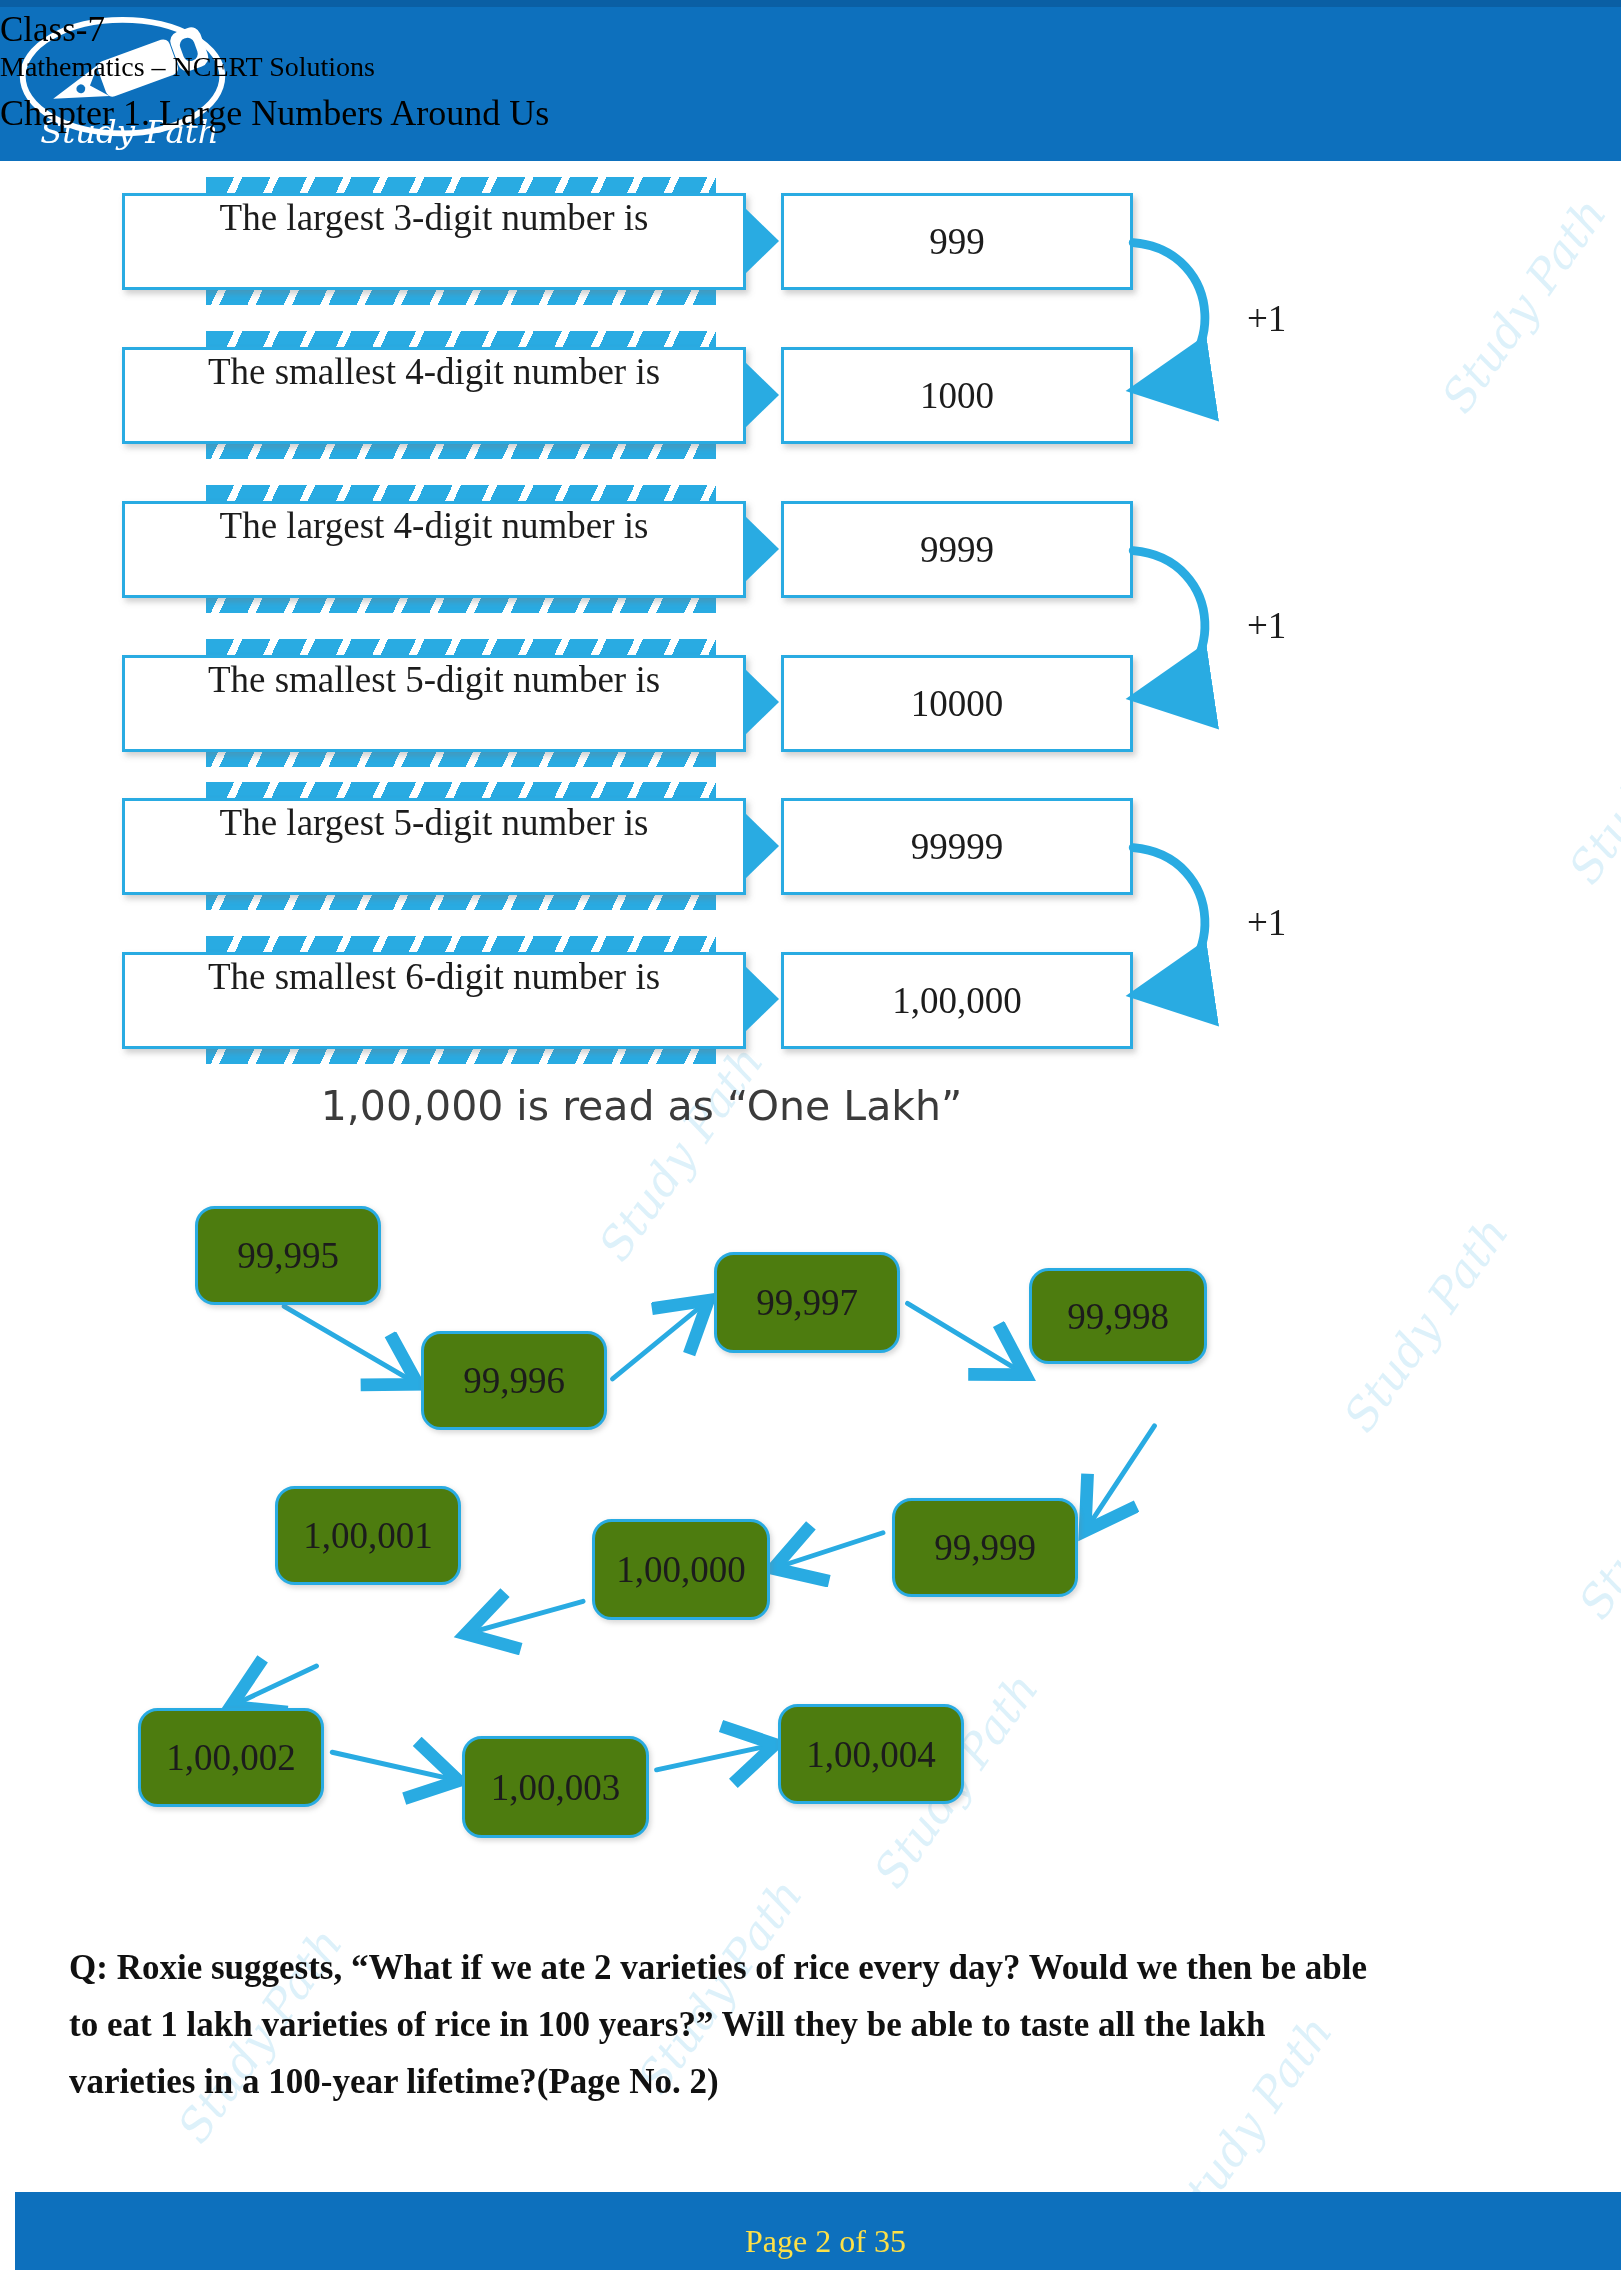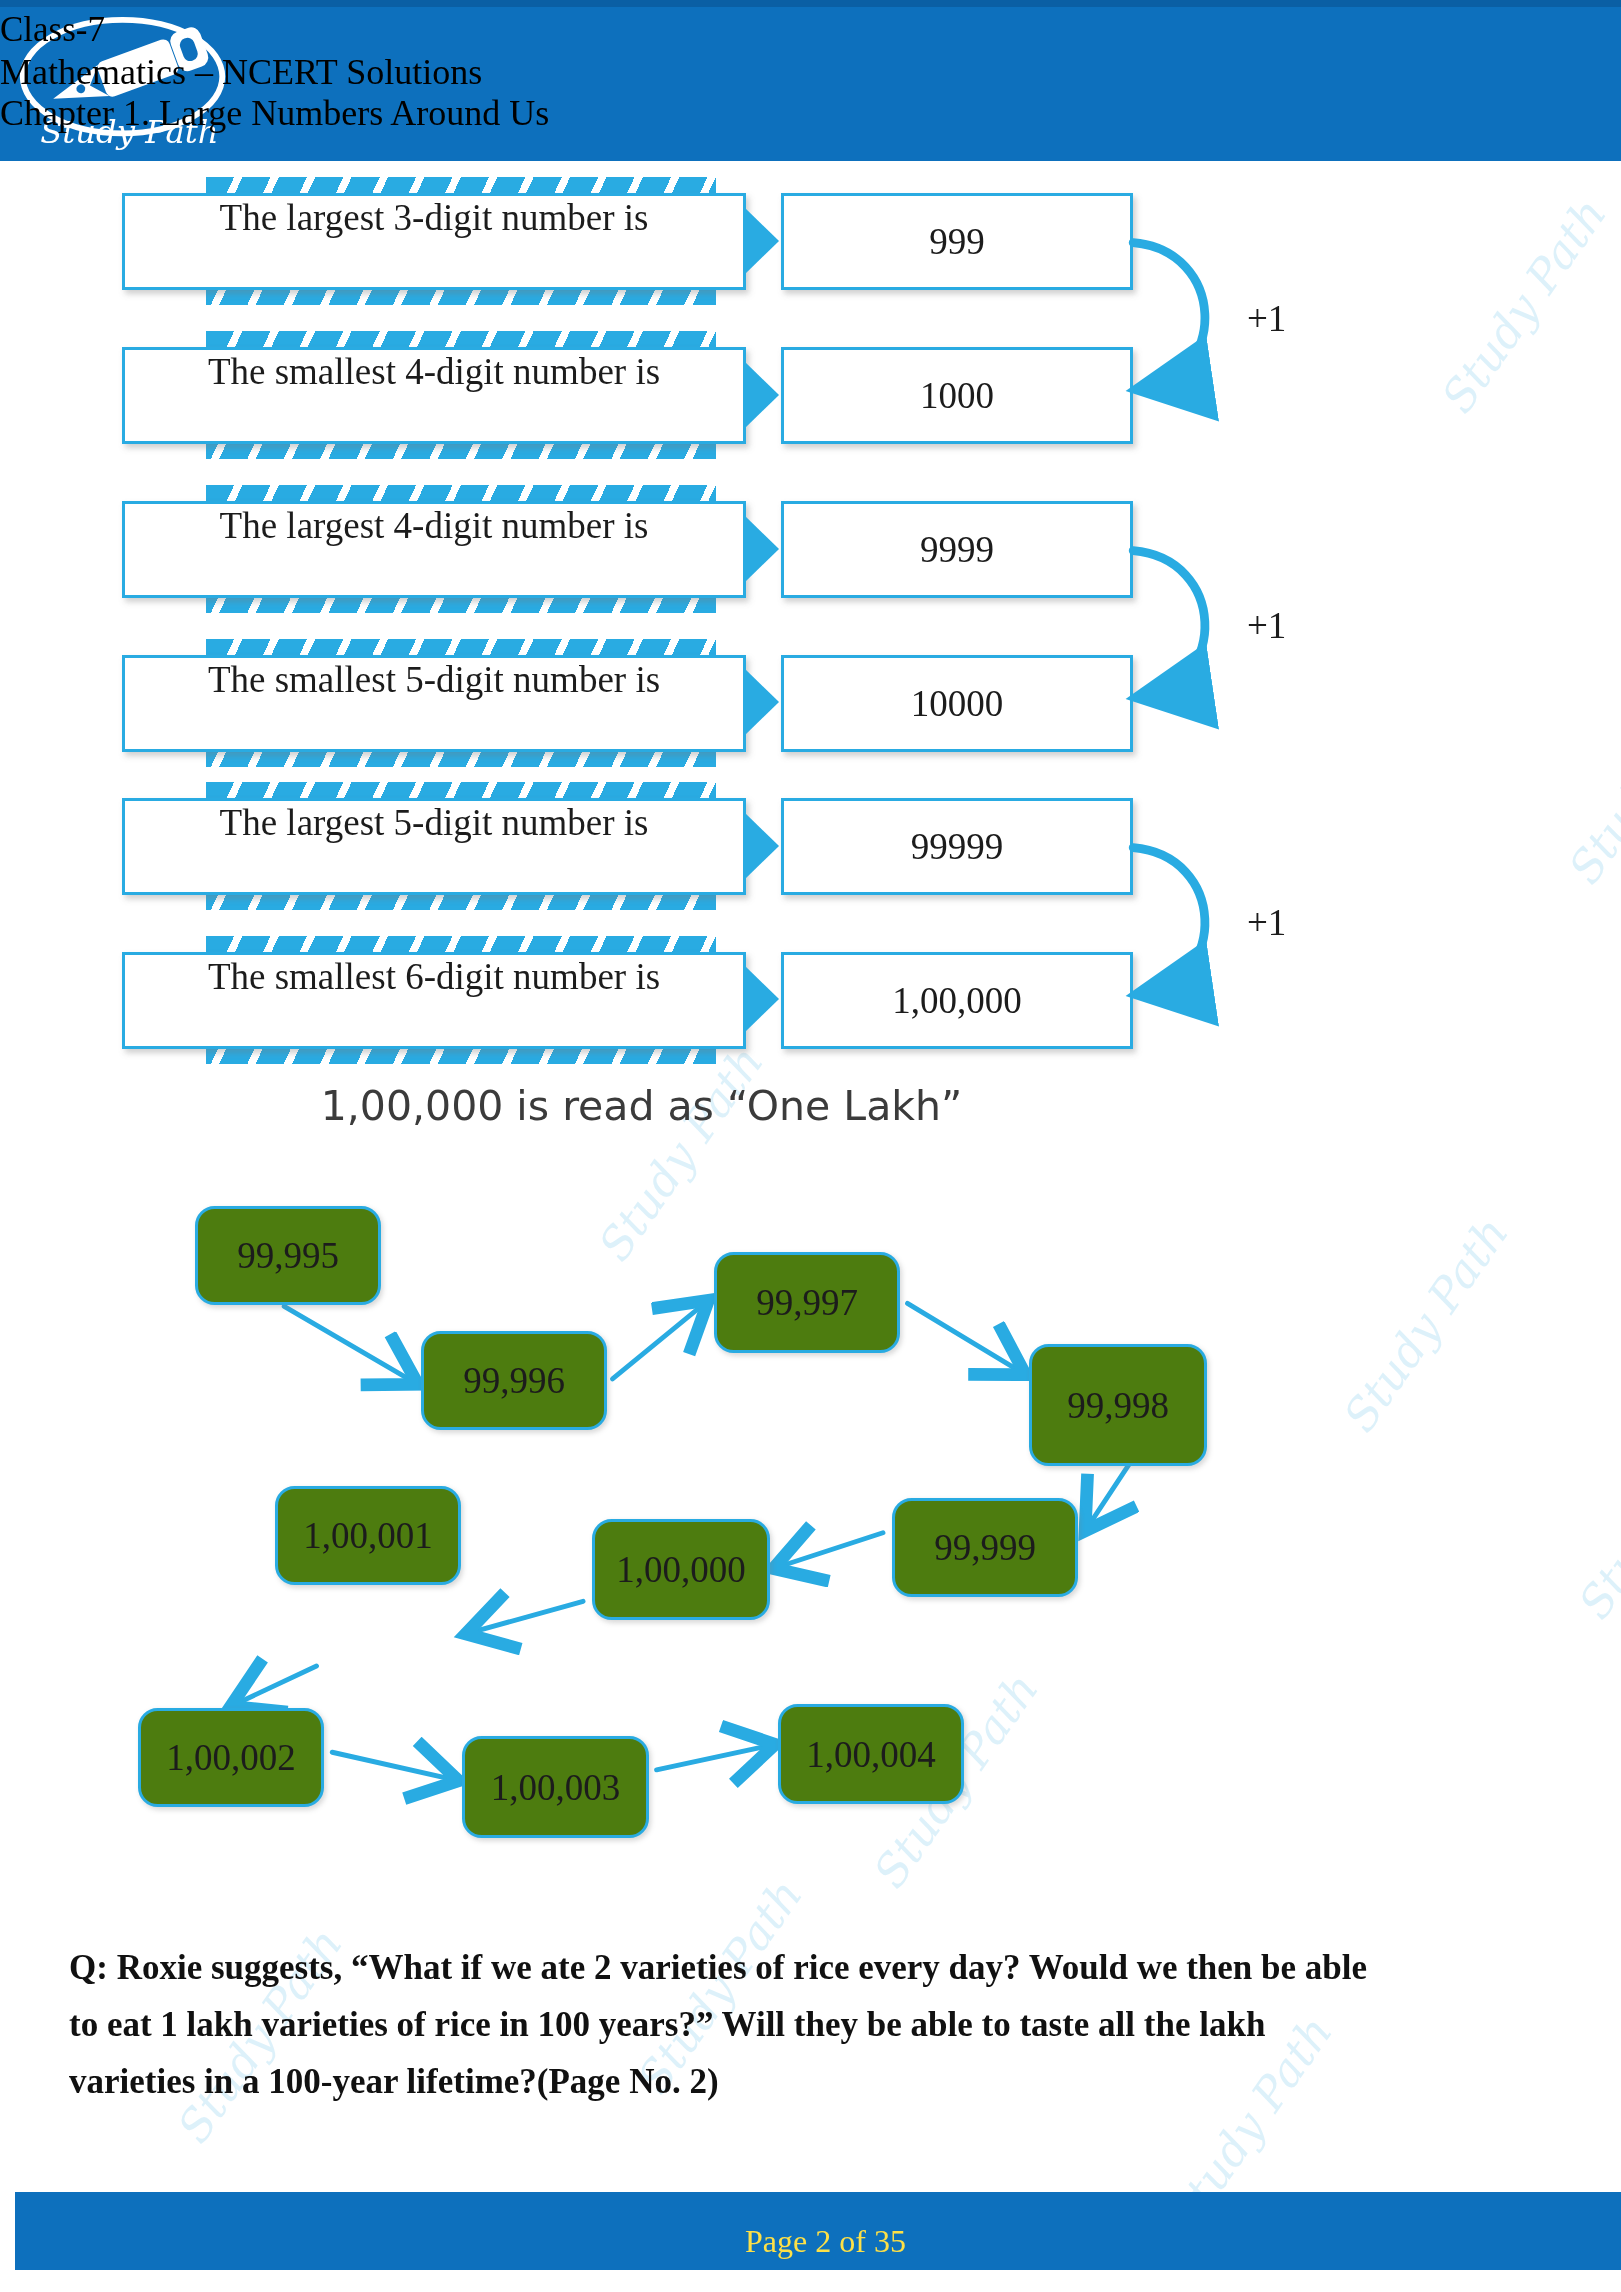--- a/index.html
+++ b/index.html
@@ -5,21 +5,21 @@
   html,body{margin:0;padding:0;background:#888;}
   #page{
     position:relative;width:1621px;height:2293px;margin:0 auto;
     background:#ffffff;overflow:hidden;
     font-family:"Liberation Serif","DejaVu Serif",serif;
   }
   
   .hdr{position:absolute;left:0;top:0;width:1621px;height:161px;background:var(--blue);}
   .hdr-strip{position:absolute;left:0;top:0;width:1621px;height:6.9px;background:var(--blue-dark);}
   .hdr-line1{position:absolute;left:0;right:0;top:9.8px;font-size:35px;}
-  .hdr-line2{position:absolute;left:0;right:0;top:51px;font-size:36px;}
+  .hdr-line2{position:absolute;left:0;right:0;top:51px;font-size:28px;}
   .hdr-line3{position:absolute;left:0;right:0;top:92px;font-size:36px;}
   .logo{position:absolute;left:9.8px;top:5.9px;width:225px;height:149px;}
   .ftr{position:absolute;left:15px;top:2192px;width:1621px;height:78px;background:var(--blue);
        color:#fde047;text-align:center;line-height:98px;font-size:32px;}
   
   .ribbon{position:absolute;left:206px;width:510px;height:128px;
     background:repeating-linear-gradient(115deg,var(--cyan) 0 25.5px,#ffffff 25.5px 33px);}
   .blabel{position:absolute;left:122px;width:624px;height:97px;background:#fff;
     border:3.9px solid var(--cyan);box-sizing:border-box;box-shadow:2.9px 3.9px 5.9px rgba(120,120,120,.35);
     display:flex;align-items:flex-start;justify-content:center;font-size:37px;color:var(--ink);}
@@ -202,21 +202,21 @@
 
   <div class="fnode" style="left:195px;top:1206px;width:186px;height:99px">
       <span>99,995</span>
     </div>
   <div class="fnode" style="left:421px;top:1331px;width:186px;height:99px">
       <span>99,996</span>
     </div>
   <div class="fnode" style="left:714px;top:1252px;width:186px;height:101px">
       <span>99,997</span>
     </div>
-  <div class="fnode" style="left:1029px;top:1344px;width:178px;height:122px">
+  <div class="fnode" style="left:1029px;top:1268px;width:178px;height:96px">
       <span>99,998</span>
     </div>
   <div class="fnode" style="left:892px;top:1498px;width:186px;height:99px">
       <span>99,999</span>
     </div>
   <div class="fnode" style="left:592px;top:1519px;width:178px;height:101px">
       <span>1,00,000</span>
     </div>
   <div class="fnode" style="left:275px;top:1486px;width:186px;height:99px">
       <span>1,00,001</span>

